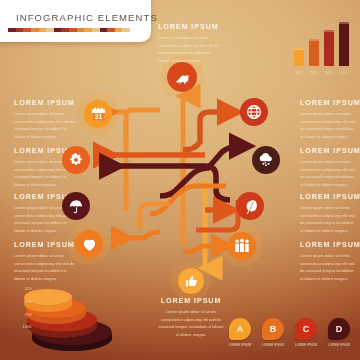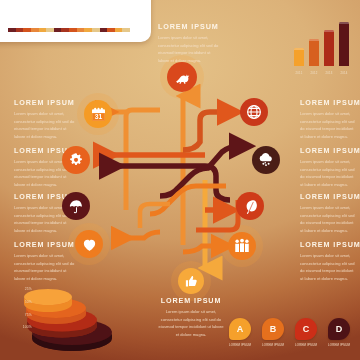--- a/index.html
+++ b/index.html
@@ -89,20 +89,21 @@
     font-size:9px; font-weight:700; color:#fff8ee;
     box-shadow:0 1px 2px rgba(80,30,10,.3);
   }
   .legend .lbl{ font-size:2.9px; color:#f3dcc4; letter-spacing:.15px;
                 white-space:nowrap; }
 </style>
 </head>
 <body>
 
 <div class="title-card">
+  <div class="title-text">INFOGRAPHIC ELEMENTS</div>
   <div class="title-bar">
       <i style="background: rgb(110, 31, 34); flex: 1 1 0%;"></i>
       <i style="background: rgb(168, 52, 31); flex: 1 1 0%;"></i>
       <i style="background: rgb(212, 84, 29); flex: 1 1 0%;"></i>
       <i style="background: rgb(232, 135, 58); flex: 1 1 0%;"></i>
       <i style="background: rgb(240, 169, 63); flex: 1 1 0%;"></i>
       <i style="background: rgb(229, 200, 138); flex: 1 1 0%;"></i>
       <i style="background: rgb(110, 31, 34); flex: 1 1 0%;"></i>
       <i style="background: rgb(168, 52, 31); flex: 1 1 0%;"></i>
       <i style="background: rgb(212, 84, 29); flex: 1 1 0%;"></i>

